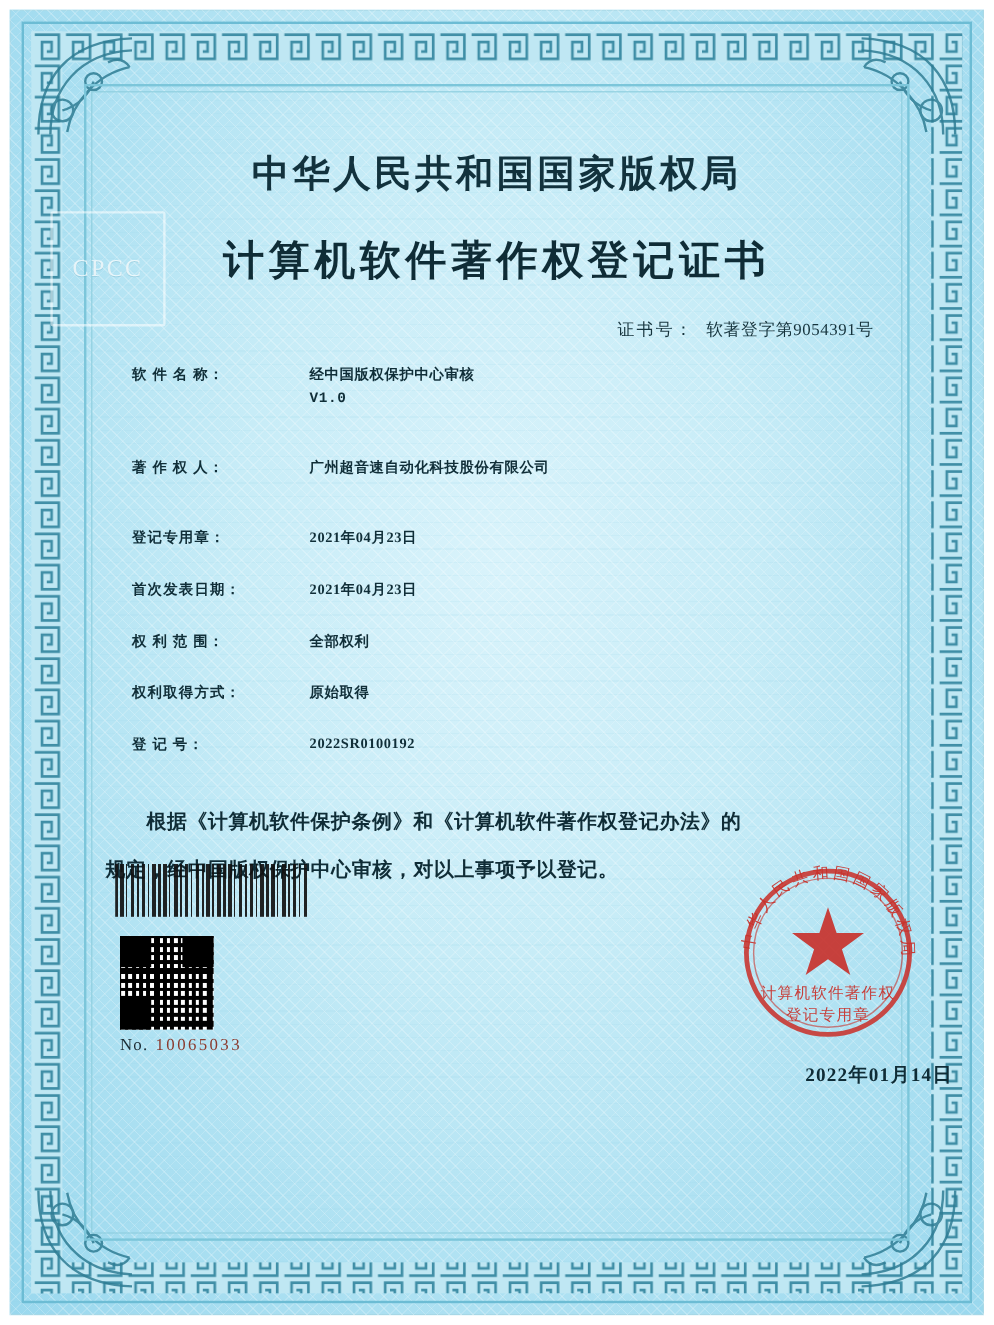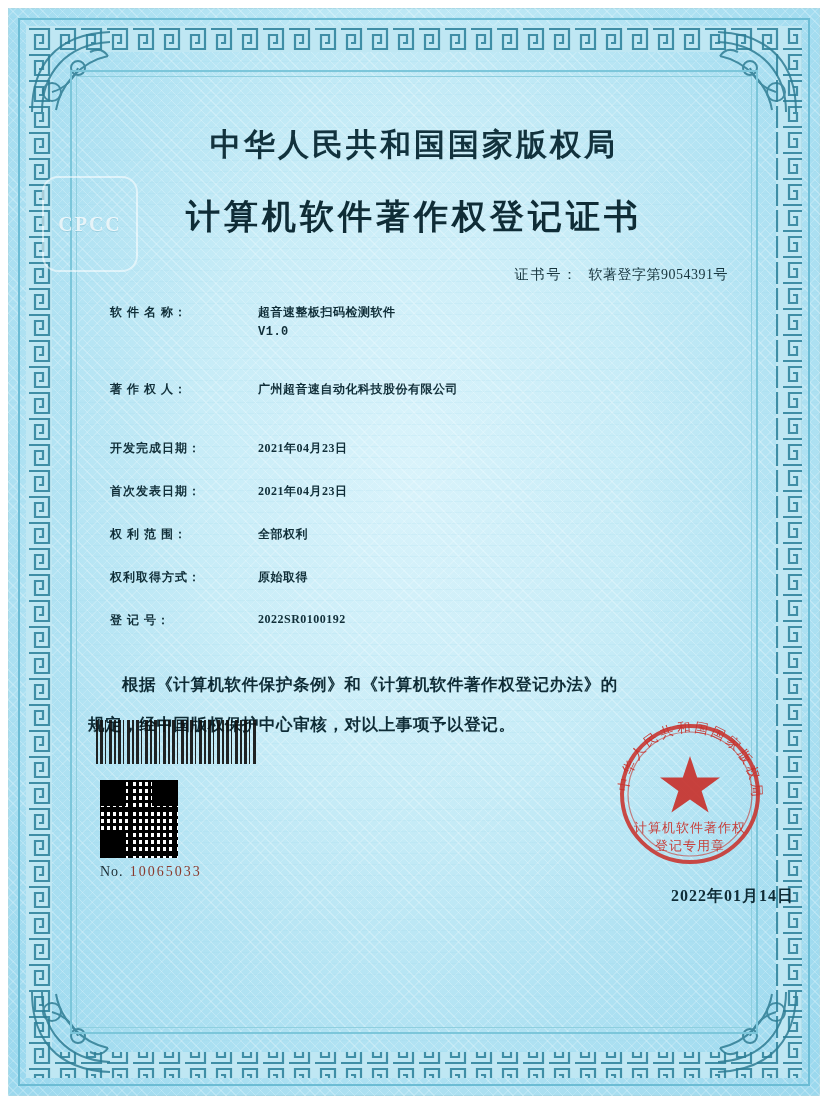--- a/index.html
+++ b/index.html
@@ -224,24 +224,24 @@
   }
 
   
   .watermark {
     position: absolute;
     left: 34px;
     top: 168px;
     width: 92px;
     height: 92px;
     border: 2px solid rgba(255,255,255,.55);
-    border-radius: 16px;
+    border-radius: 2px;
     color: rgba(255,255,255,.75);
     font-size: 20px;
-    font-weight: 700;
+    font-weight: 400;
     display: flex;
     align-items: center;
     justify-content: center;
     letter-spacing: 2px;
     text-shadow: 0 1px 0 rgba(120,180,200,.4);
   }
 </style>
 </head>
 <body>
 
@@ -326,36 +326,36 @@
 
       <div class="cert-no">
         <span class="label">证书号：</span><span class="value">软著登字第9054391号</span>
       </div>
 
       <div class="fields">
 
         <div class="row">
           <div class="k">软 件 名 称：</div>
           <div class="v">
-            <span>超音速整板扫码检测软件</span>
+            <span>经中国版权保护中心审核</span>
             <span class="line2">V1.0</span>
           </div>
         </div>
 
         <div class="gap-big"></div>
 
         <div class="row">
           <div class="k">著 作 权 人：</div>
           <div class="v">广州超音速自动化科技股份有限公司</div>
         </div>
 
         <div class="gap-big"></div>
 
         <div class="row">
-          <div class="k">开发完成日期：</div>
+          <div class="k">登记专用章：</div>
           <div class="v">2021年04月23日</div>
         </div>
 
         <div class="row">
           <div class="k">首次发表日期：</div>
           <div class="v">2021年04月23日</div>
         </div>
 
         <div class="row">
           <div class="k">权 利 范 围：</div>

